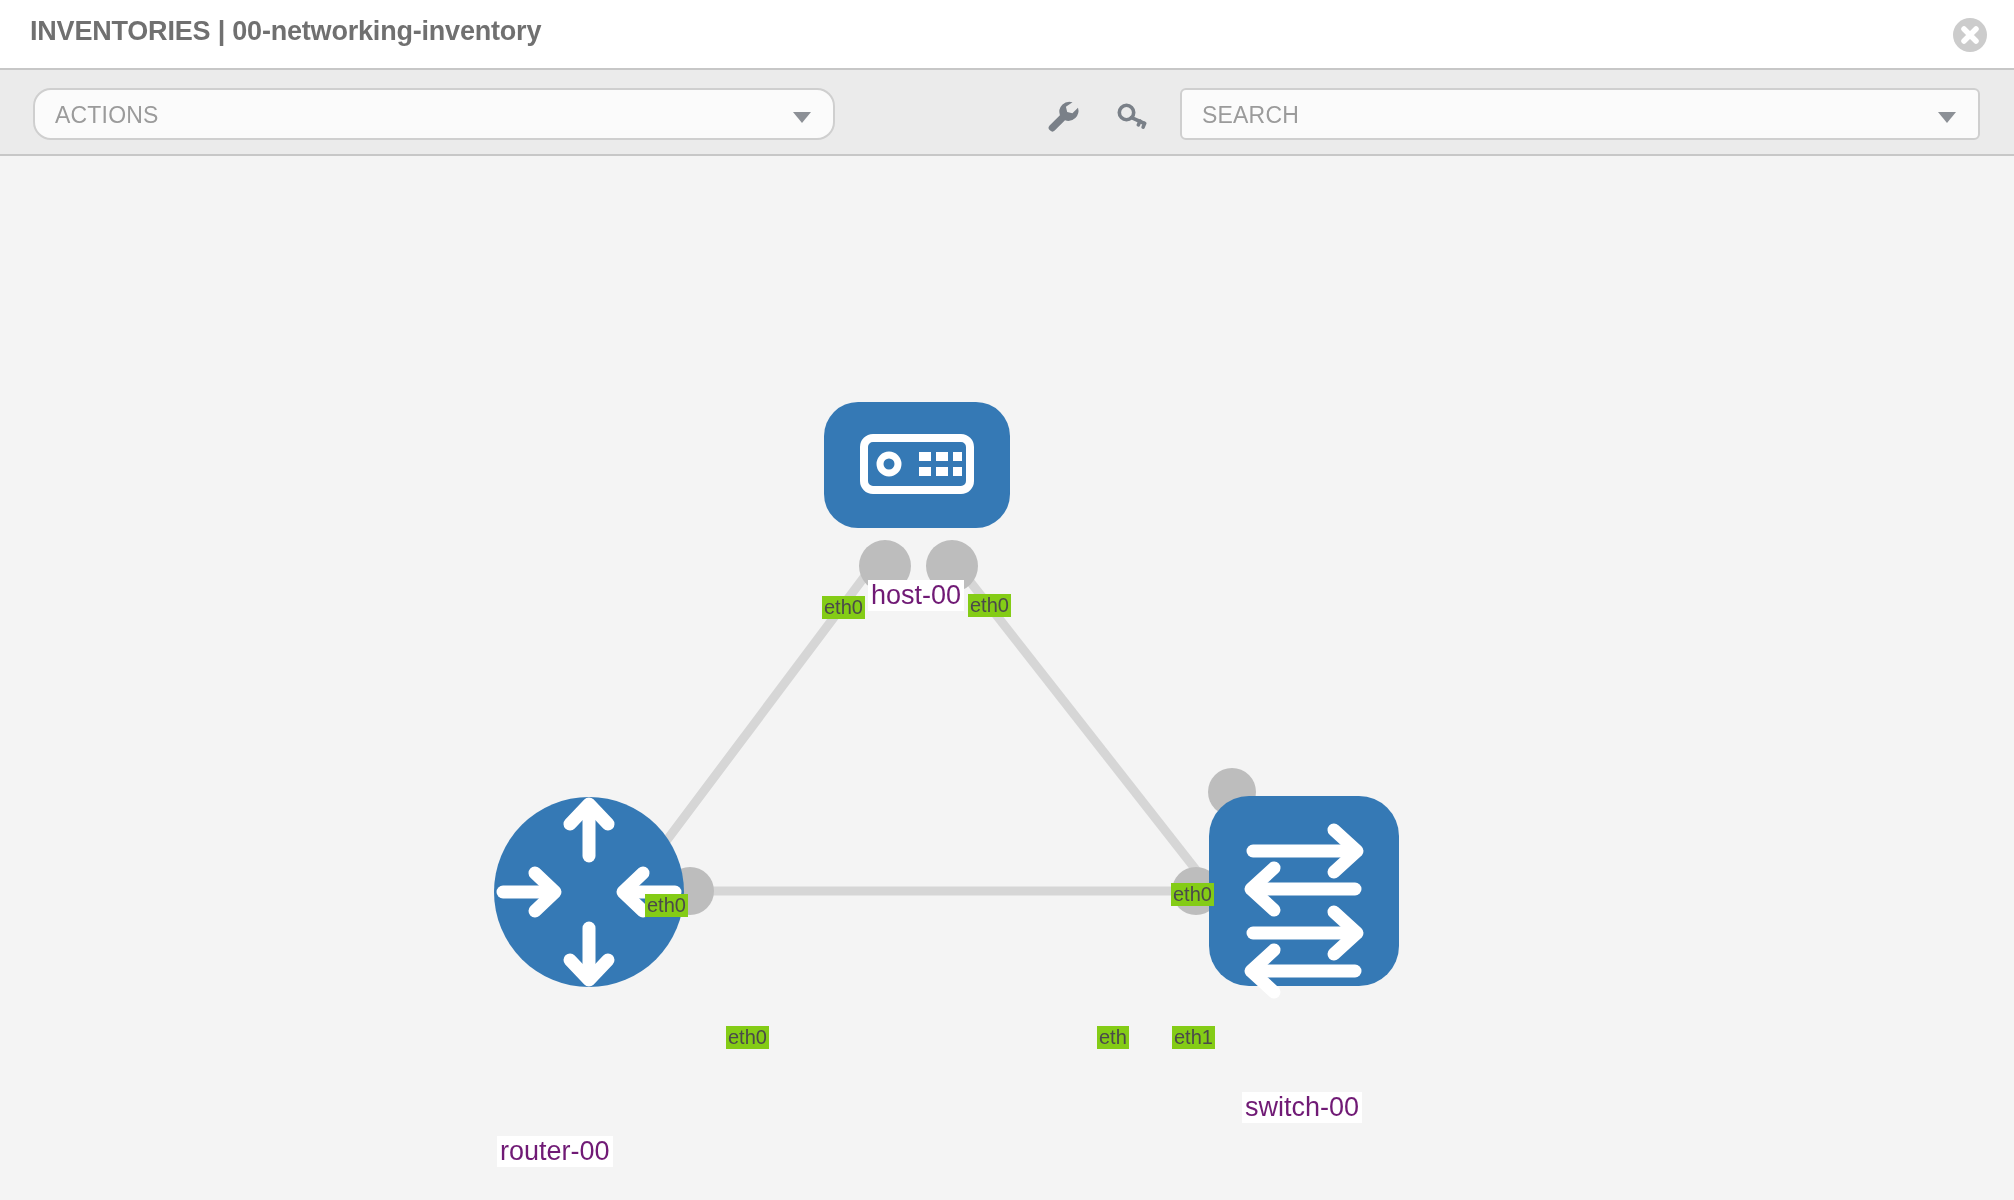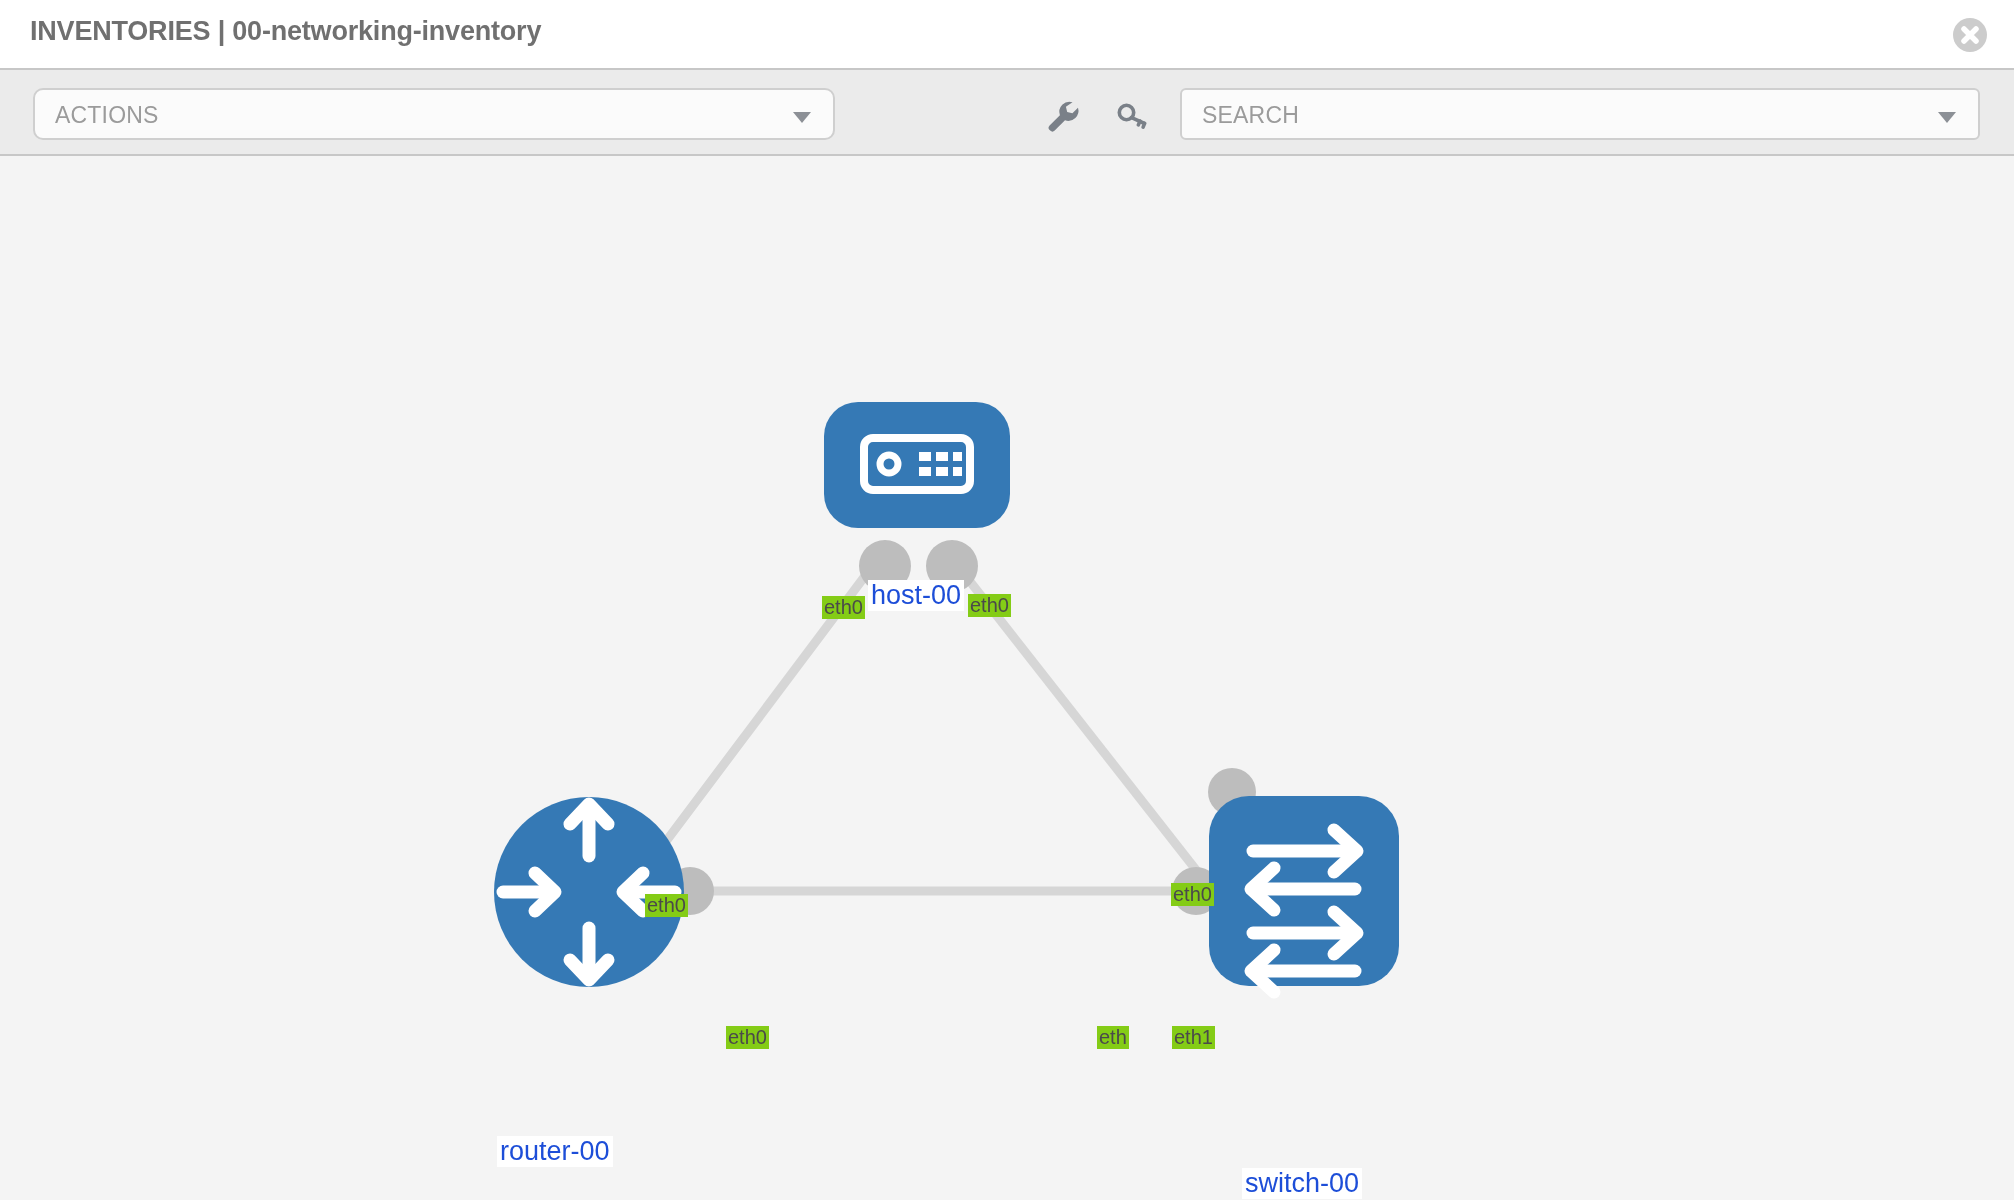--- a/index.html
+++ b/index.html
@@ -32,21 +32,21 @@
   .toolbar {
     position: absolute; left: 0; top: 68px; width: 2014px; height: 88px;
     background: #ebebeb;
     border-top: 2px solid #c7c7c7;
     border-bottom: 2px solid #c7c7c7;
   }
   .actions-select {
     position: absolute; left: 33px; top: 18px;
     width: 802px; height: 52px;
     background: #fbfbfb;
-    border: 2px solid #cfcfcf; border-radius: 10px;
+    border: 2px solid #cfcfcf; border-radius: 18px;
     cursor: pointer;
   }
   .actions-label {
     position: absolute; left: 20px; top: 12px;
     font-size: 23px; color: #9b9b9b; letter-spacing: 0.2px;
   }
   .caret {
     position: absolute; right: 22px; top: 22px;
     width: 0; height: 0;
     border-left: 9px solid transparent;
@@ -77,21 +77,21 @@
     position: absolute; left: 0; top: 156px;
     width: 2014px; height: 1044px;
     background: #f4f4f4;
     overflow: hidden;
   }
   .topology-svg { position: absolute; left: 0; top: 0; }
 
   
   .node-name {
     position: absolute;
-    font-size: 27px; color: #1d4ed8;
+    font-size: 27px; color: #701a75;
     background: #ffffff;
     white-space: nowrap;
     padding: 0 3px;
   }
   .iface-label {
     position: absolute;
     font-size: 20px; color: #4a4a4a;
     background: #84cc16;
     white-space: nowrap;
     padding: 0 2px;
@@ -216,16 +216,16 @@
     <span class="iface-label" style="left:822px; top:440px;">eth0</span>
     <span class="iface-label" style="left:968px; top:438px;">eth0</span>
     <span class="iface-label" style="left:645px; top:738px;">eth0</span>
     <span class="iface-label" style="left:1171px; top:727px;">eth0</span>
     <span class="iface-label" style="left:726px; top:870px;">eth0</span>
     <span class="iface-label" style="left:1097px; top:870px;">eth</span>
     <span class="iface-label" style="left:1172px; top:870px;">eth1</span>
 
     <span class="node-name" style="left:868px; top:424px;">host-00</span>
     <span class="node-name" style="left:497px; top:980px;">router-00</span>
-    <span class="node-name" style="left:1242px; top:1012px;text-align:center;">switch-00</span>
+    <span class="node-name" style="left:1242px; top:936px;text-align:center;">switch-00</span>
 
   </div>
 </div>
 
 </body></html>

